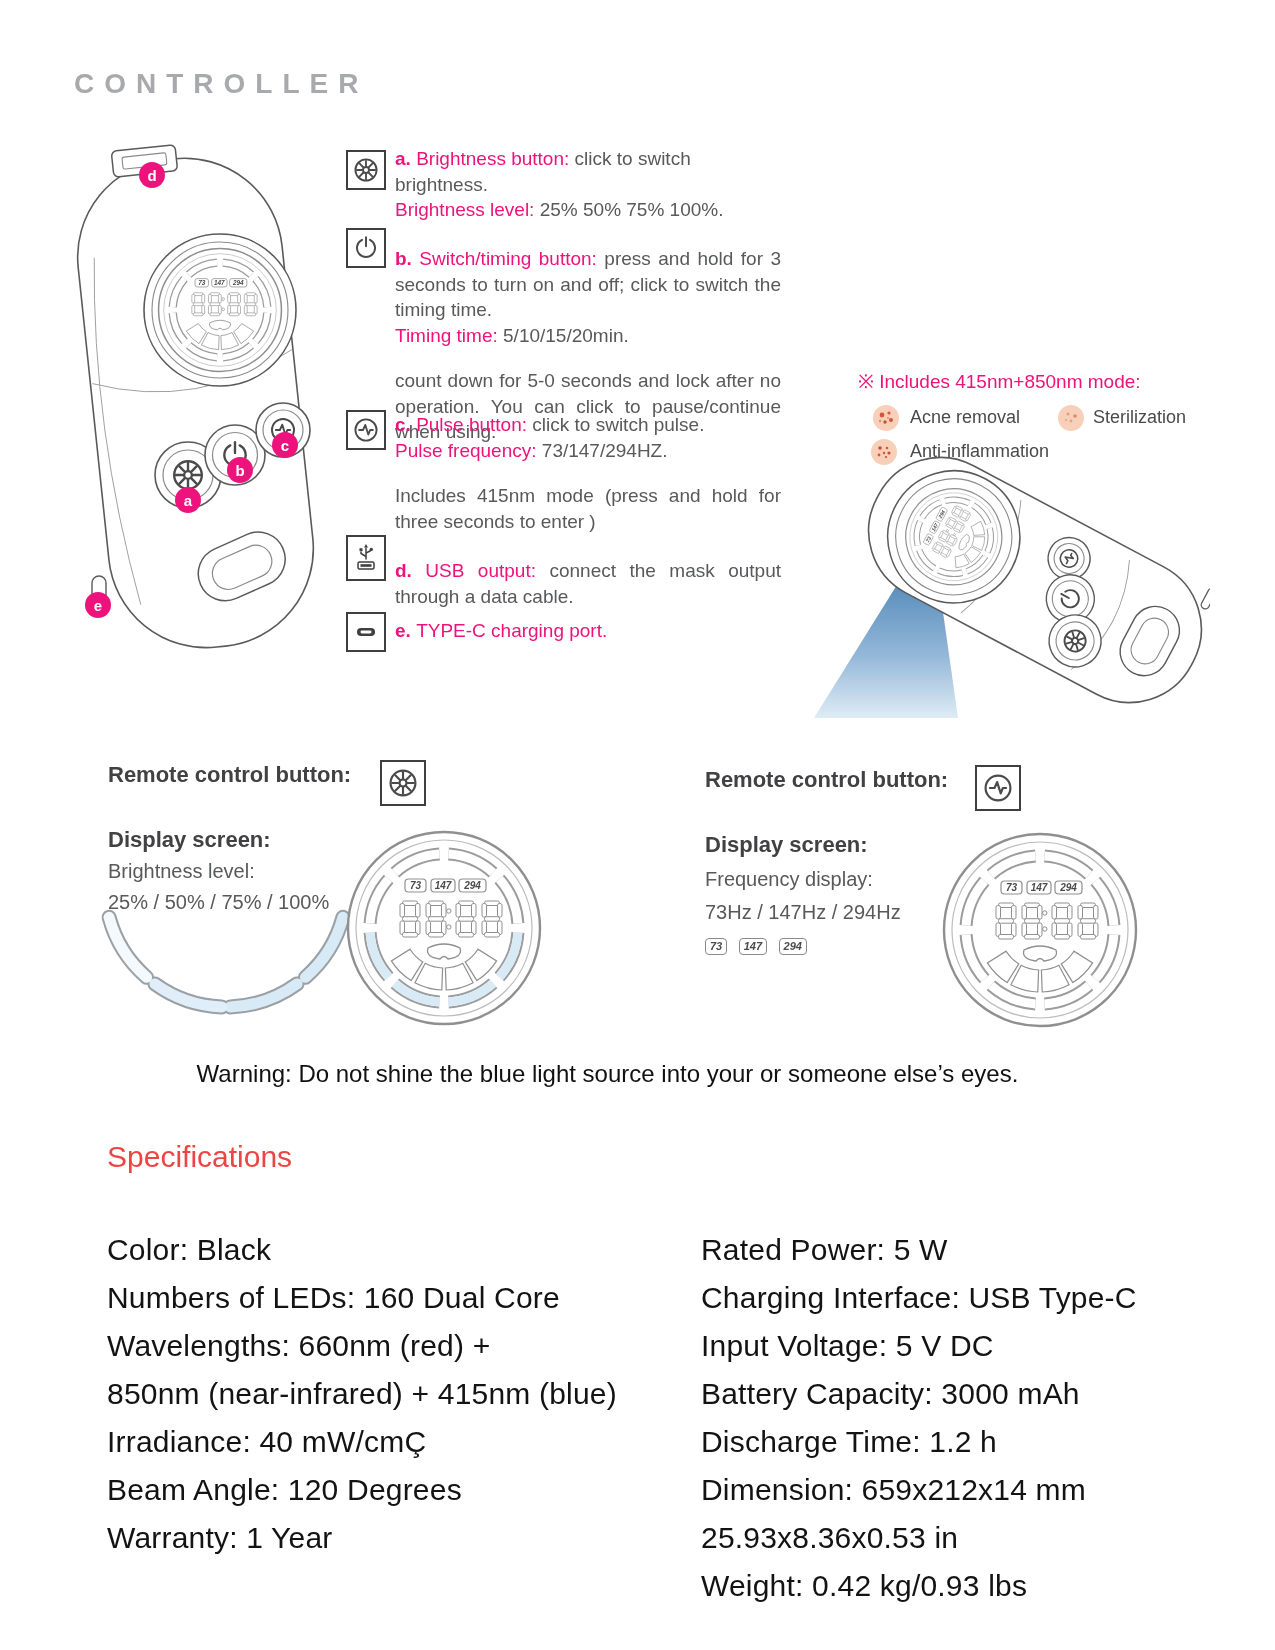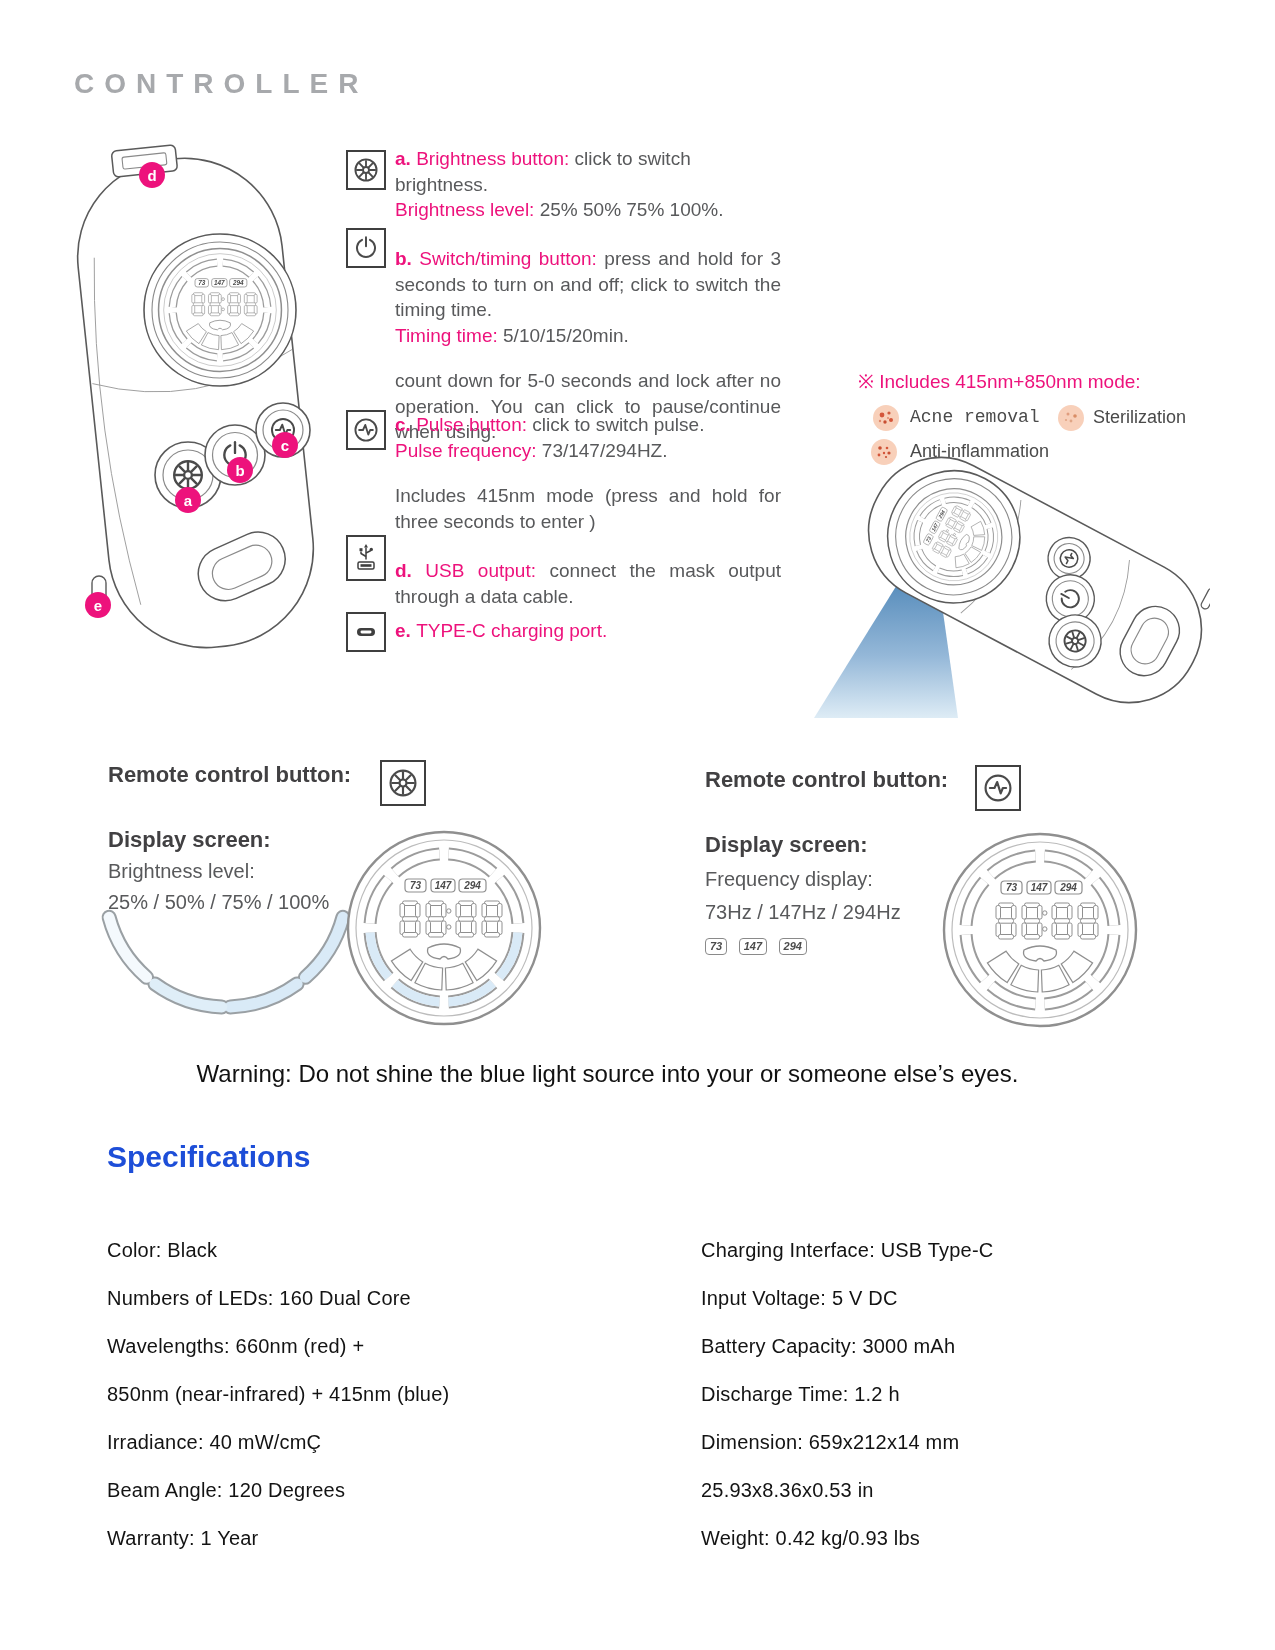--- a/index.html
+++ b/index.html
@@ -19,22 +19,22 @@
   .mode-head{font-size:19px;color:#ed127c;}
   .mode-label{font-size:18px;color:#4a4a4a;}
   
   .h2g{font-size:22px;font-weight:bold;color:#414042;}
   .b2g{font-size:20px;color:#58595b;}
   .badge{display:inline-block;border:1.5px solid #8a8a8a;border-radius:4px;
          padding:0 4px;font-size:11px;font-weight:bold;font-style:italic;
          color:#4b4b4b;line-height:15px;margin-right:7px;}
   
   .warning{font-size:24px;color:#111;text-align:center;width:1215px;}
-  .spec-head{font-size:30px;font-weight:bold;color:#1d4ed8;}
-  .spec-line{font-size:20px;color:#131313;line-height:48px;letter-spacing:0.2px;}
+  .spec-head{font-size:30px;font-weight:normal;color:#ef4444;}
+  .spec-line{font-size:30px;color:#131313;line-height:48px;letter-spacing:0.2px;}
   .marker{width:26px;height:26px;border-radius:50%;background:#ed127c;color:#fff;
           font-size:15px;font-weight:bold;display:flex;align-items:center;
           justify-content:center;}
   .sr{position:absolute;width:1px;height:1px;overflow:hidden;clip:rect(0 0 0 0);}
   svg{display:block;}
   svg text{font-family:"Liberation Sans",sans-serif;}
 </style>
 </head>
 <body>
 
@@ -241,21 +241,21 @@
   <div class="abs mode-head" style="left:858px;top:368px;">※ Includes 415nm+850nm mode:</div>
   <svg class="abs" style="left:872px;top:404px;" width="28" height="28" viewBox="-14 -14 28 28">
     <circle r="13" fill="#f8d0ba"></circle>
     <circle cx="-4" cy="-3" r="2.4" fill="#d4563a"></circle>
       <circle cx="3" cy="-5" r="1.6" fill="#cf5a3d"></circle>
     <circle cx="5" cy="2" r="2" fill="#d4563a"></circle>
       <circle cx="-1" cy="4" r="1.7" fill="#c94f32"></circle>
     <circle cx="-6" cy="3" r="1.2" fill="#e08a6b"></circle>
       <circle cx="2" cy="0" r="1" fill="#e08a6b"></circle>
   </svg>
-  <div class="abs mode-label" style="left:910px;top:407px;font-family:Liberation Mono, monospace;">Acne removal</div>
+  <div class="abs mode-label" style="left:910px;top:407px;">Acne removal</div>
   <svg class="abs" style="left:1057px;top:404px;" width="28" height="28" viewBox="-14 -14 28 28">
     <circle r="13" fill="#f8d0ba"></circle>
     <circle cx="-3" cy="-4" r="1.5" fill="#e09d7e"></circle>
       <circle cx="4" cy="-2" r="1.8" fill="#d98d66"></circle>
     <circle cx="0" cy="3" r="1.4" fill="#e0a585"></circle>
       <circle cx="-5" cy="2" r="1.1" fill="#e0a585"></circle>
   </svg>
   <div class="abs mode-label" style="left:1093px;top:407px;">Sterilization</div>
   <svg class="abs" style="left:870px;top:438px;" width="28" height="28" viewBox="-14 -14 28 28">
     <circle r="13" fill="#f8d0ba"></circle>
@@ -356,20 +356,21 @@
     <div class="spec-line">Color: Black</div>
     <div class="spec-line">Numbers of LEDs: 160 Dual Core</div>
     <div class="spec-line">Wavelengths: 660nm (red) +</div>
     <div class="spec-line">850nm (near-infrared) + 415nm (blue)</div>
     <div class="spec-line">Irradiance: 40 mW/cmÇ</div>
     <div class="spec-line">Beam Angle: 120 Degrees</div>
     <div class="spec-line">Warranty: 1 Year</div>
   </div>
 
   <div class="abs" style="left:701px;top:1226px;width:560px;">
+    <div class="spec-line">Rated Power: 5 W</div>
     <div class="spec-line">Charging Interface: USB Type-C</div>
     <div class="spec-line">Input Voltage: 5 V DC</div>
     <div class="spec-line">Battery Capacity: 3000 mAh</div>
     <div class="spec-line">Discharge Time: 1.2 h</div>
     <div class="spec-line">Dimension: 659x212x14 mm</div>
     <div class="spec-line">25.93x8.36x0.53 in</div>
     <div class="spec-line">Weight: 0.42 kg/0.93 lbs</div>
   </div>
 
 </div>

